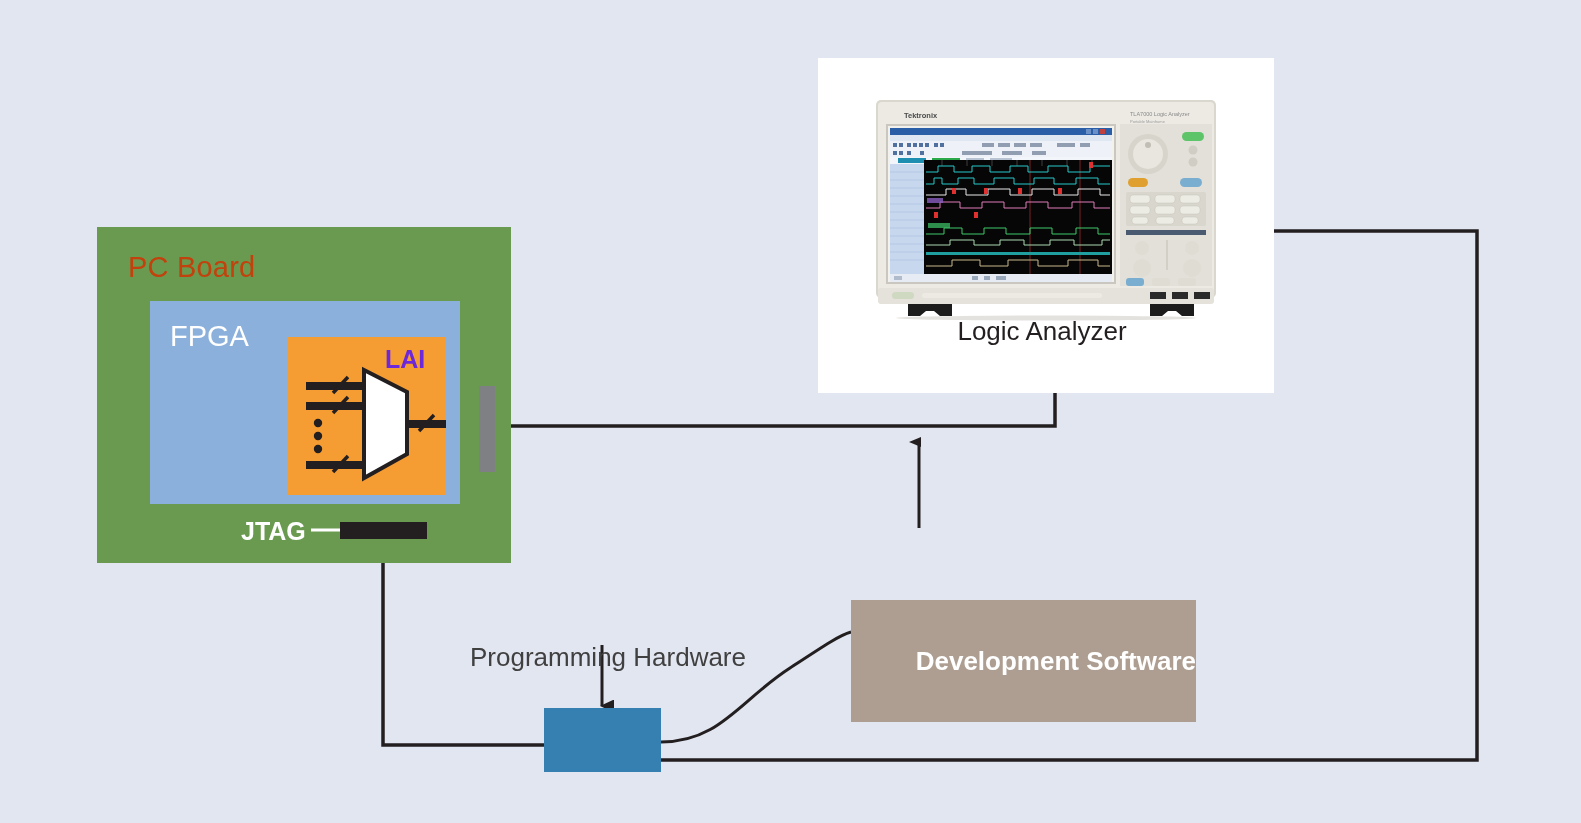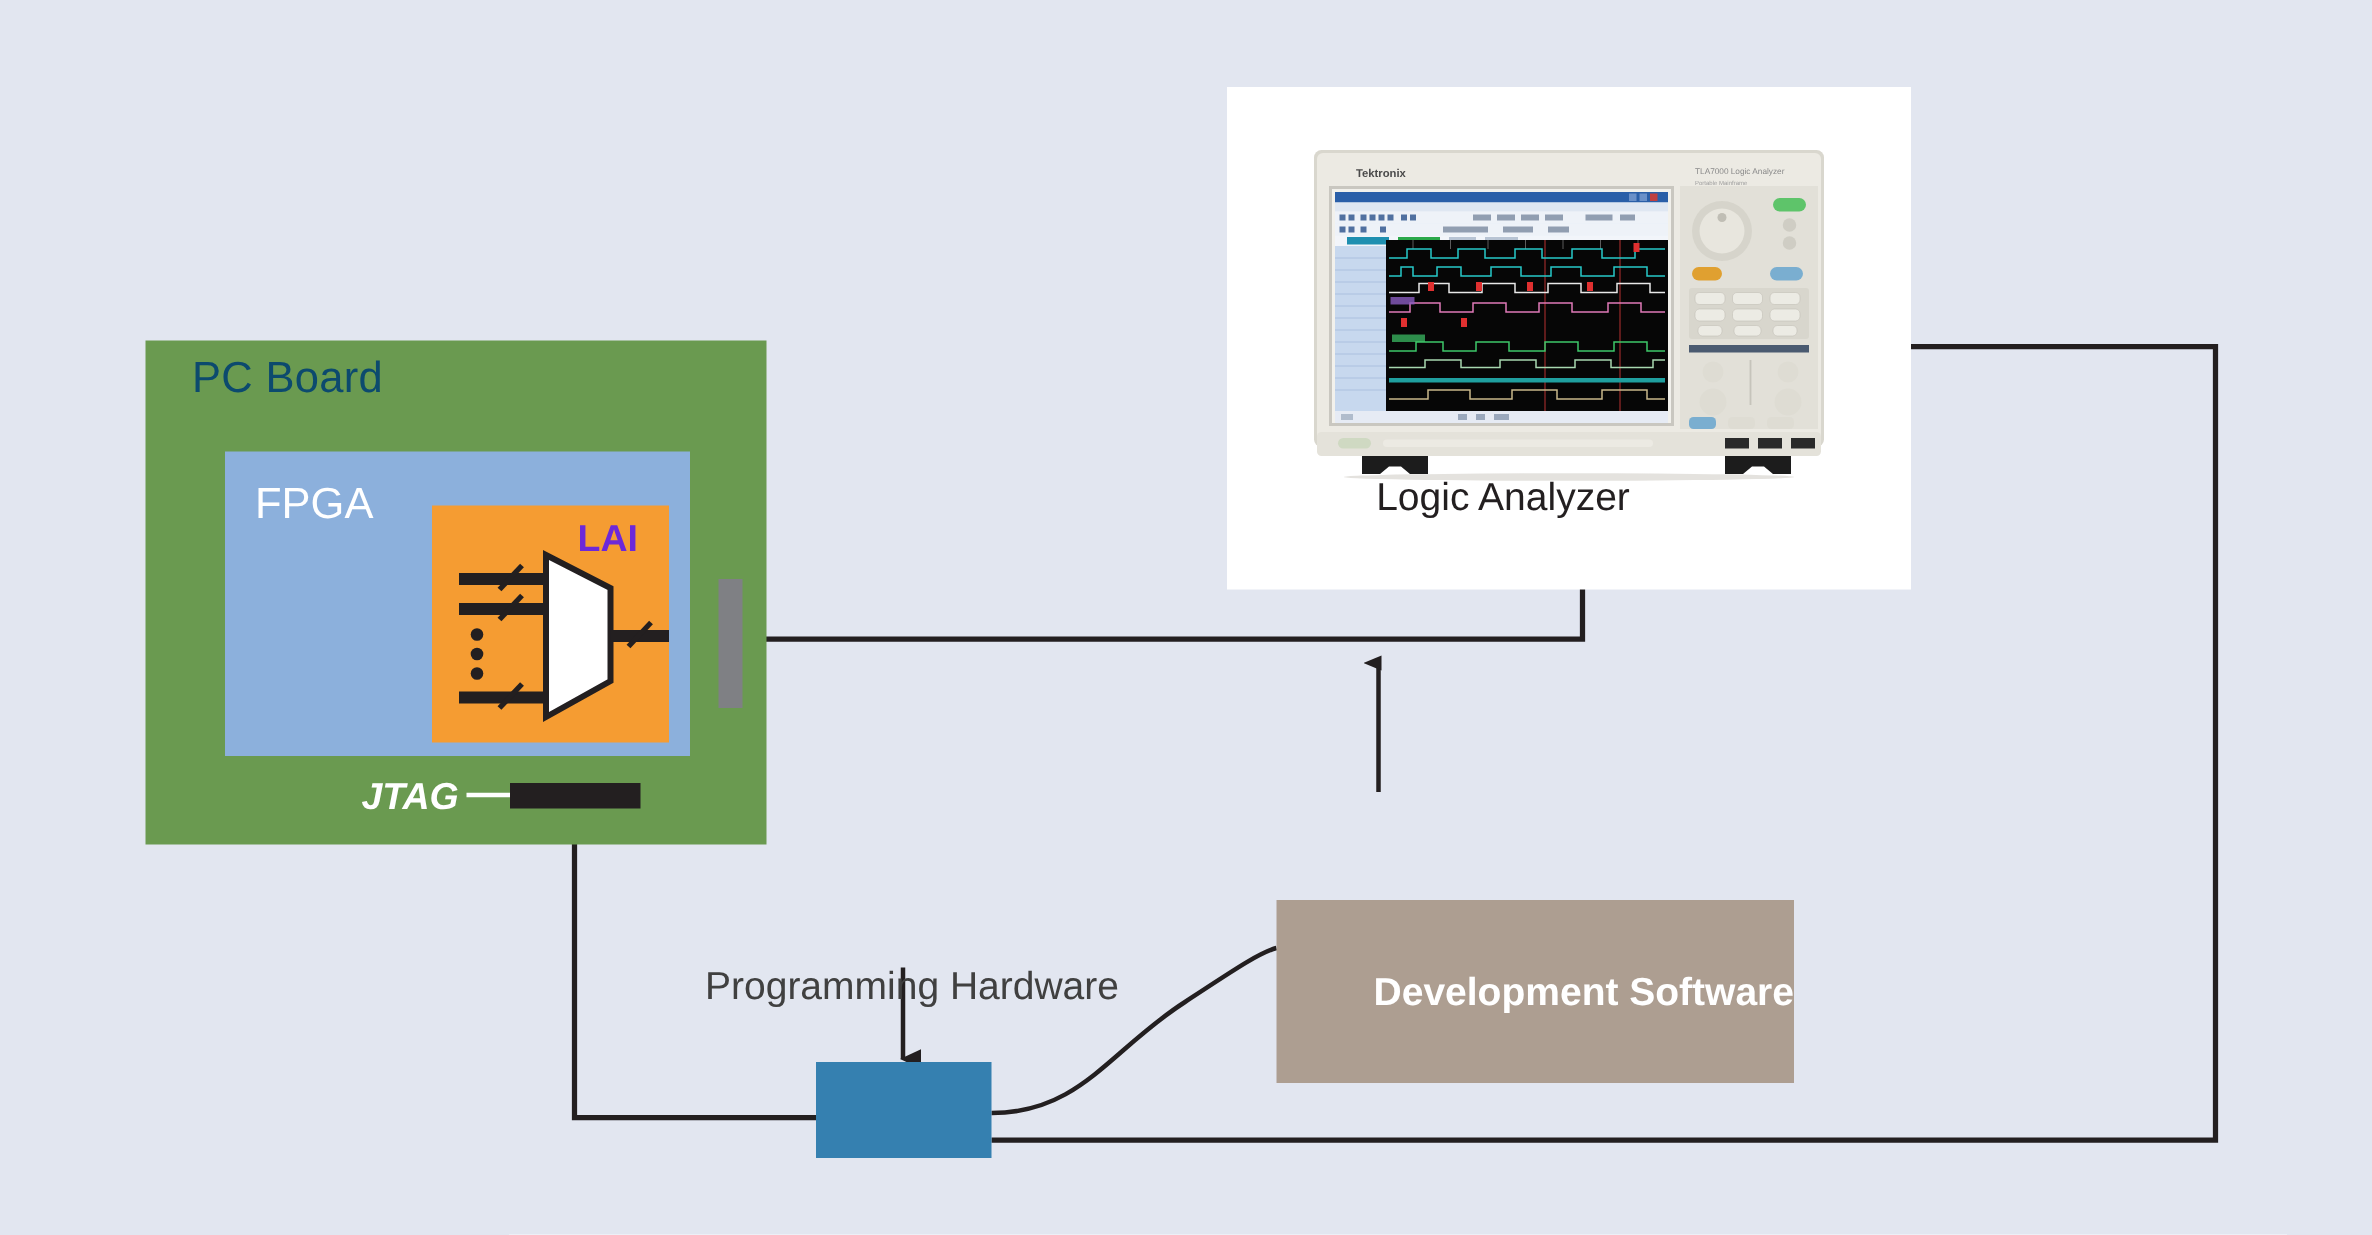--- a/index.html
+++ b/index.html
@@ -26,23 +26,23 @@
     position: absolute;
     left: 97px;
     top: 227px;
     width: 414px;
     height: 336px;
     background: #6a9a50;
   }
   #pc-board-label {
     position: absolute;
     left: 128px;
-    top: 236px;
+    top: 251px;
     font-size: 29px;
-    color: #0c4a6e;
+    color: #c2410c;
     letter-spacing: 0.2px;
   }
   #fpga-box {
     position: absolute;
     left: 150px;
     top: 301px;
     width: 310px;
     height: 203px;
     background: #8cb0dc;
   }
@@ -81,21 +81,20 @@
   }
 
   
   #jtag-label {
     position: absolute;
     left: 241px;
     top: 517px;
     font-size: 25px;
     font-weight: bold;
     color: #ffffff;
-    font-style: italic;
   }
   #jtag-connector {
     position: absolute;
     left: 340px;
     top: 522px;
     width: 87px;
     height: 17px;
     background: #231f20;
   }
 
@@ -109,20 +108,21 @@
     background: #ffffff;
   }
   #analyzer-caption {
     position: absolute;
     left: 0;
     top: 258px;
     width: 368px;
     text-align: center;
     font-size: 26px;
     color: #231f20;
+    padding-left: 40px;
   }
 
   
   #dev-software-box {
     position: absolute;
     left: 851px;
     top: 600px;
     width: 345px;
     height: 122px;
     background: #ad9e91;

